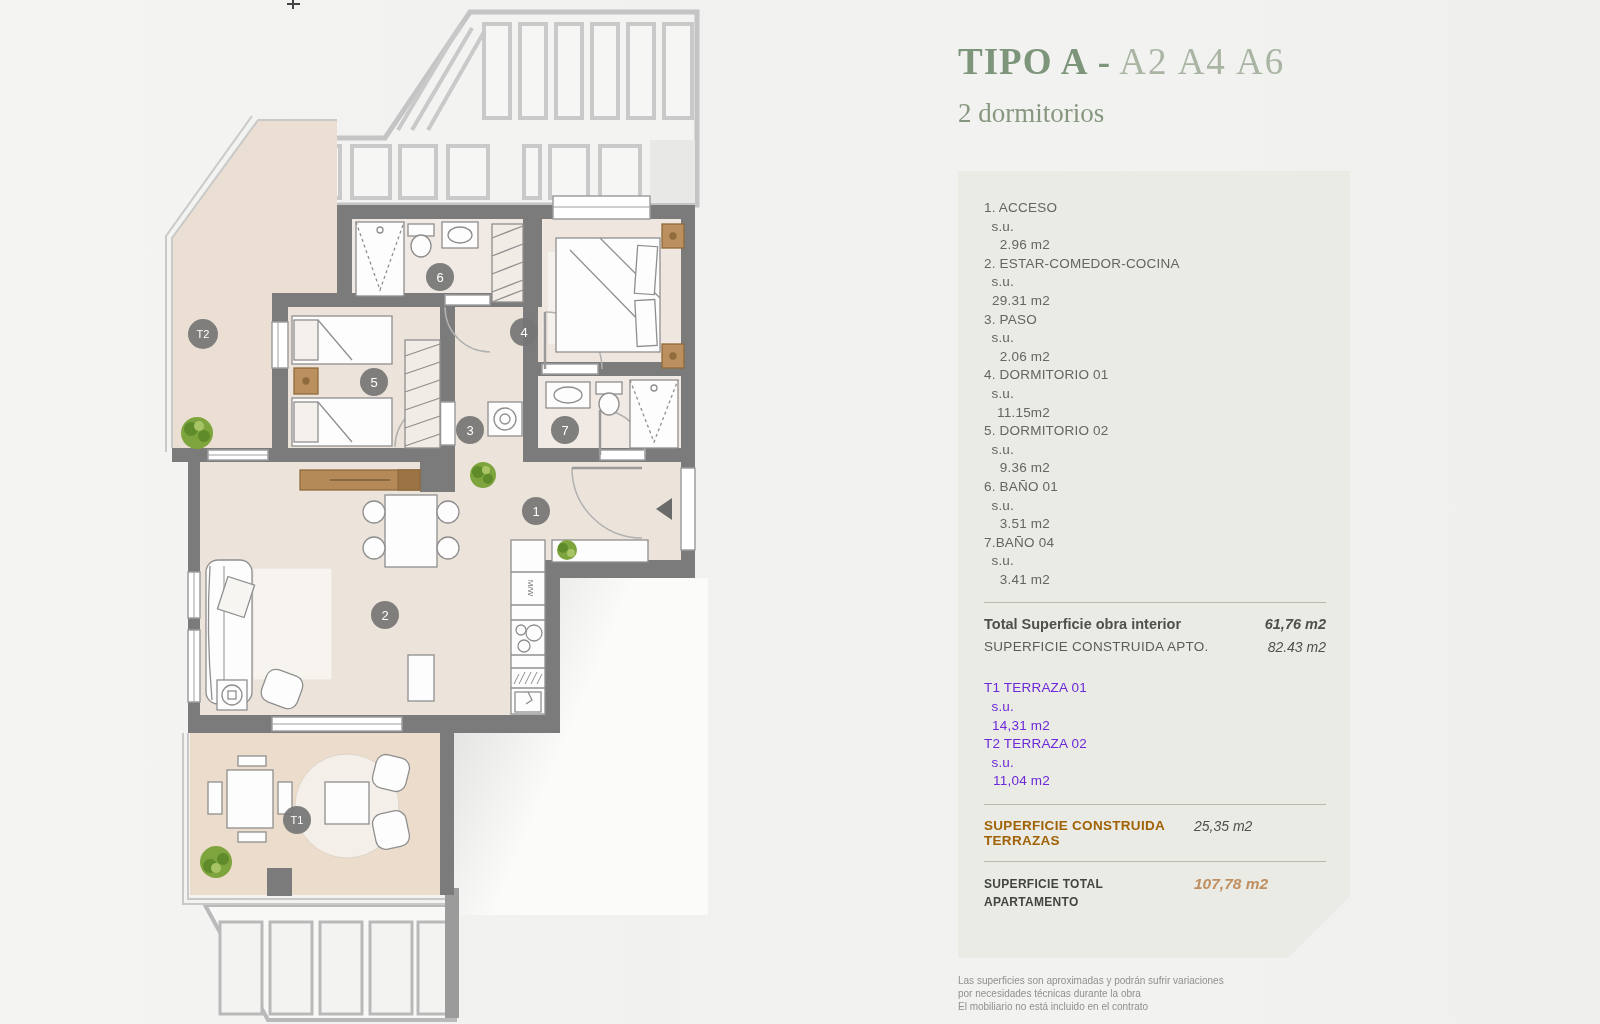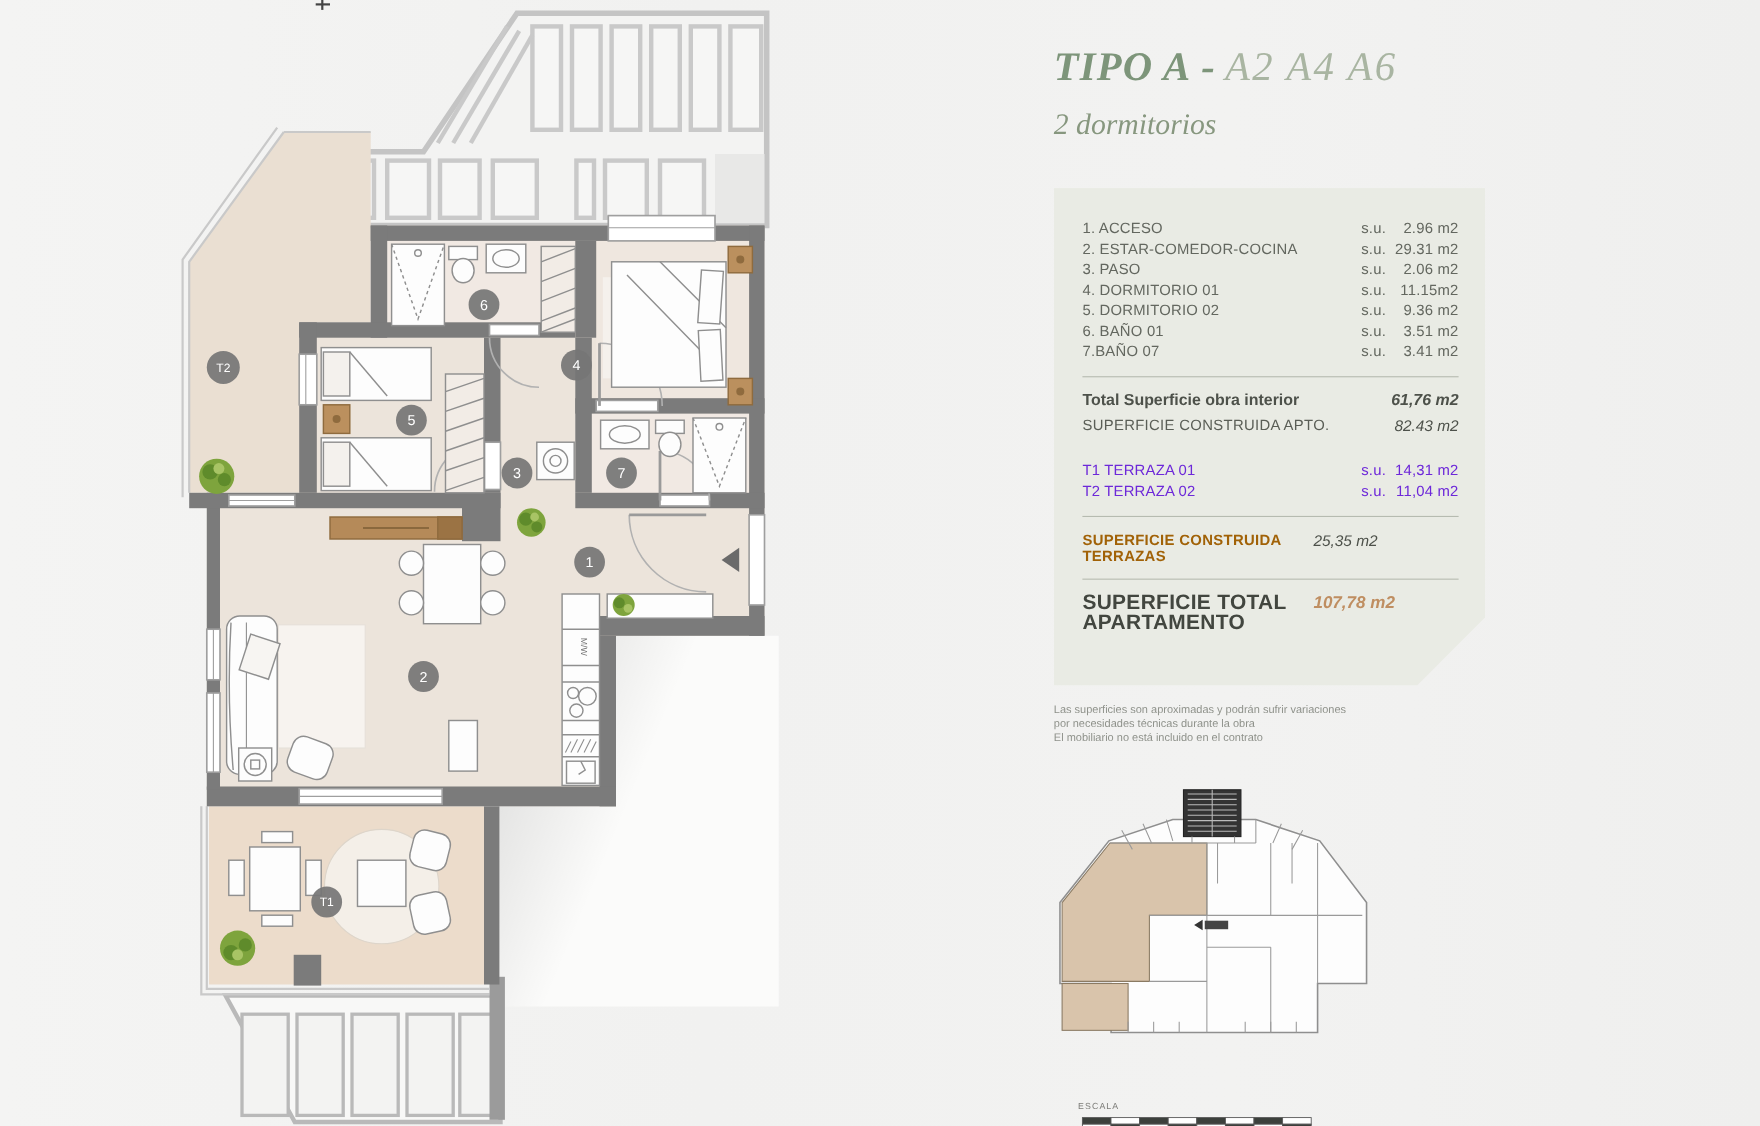--- a/index.html
+++ b/index.html
@@ -6,43 +6,43 @@
   body{font-family:"Liberation Sans",sans-serif;}
   .page{position:relative;width:1600px;height:1024px;overflow:hidden;
         background:linear-gradient(90deg,#f4f4f3 0%,#f1f1f0 40%,#f2f2f1 70%,#efefee 100%);}
   .plan-svg{position:absolute;left:0;top:0;}
   svg text{font-family:"Liberation Sans",sans-serif;}
   .badge-text{fill:#ffffff;font-size:13px;}
   .badge-text.small{font-size:11px;}
 
   
   .panel{position:absolute;left:958px;top:0;width:436px;}
-  .title-block{margin-top:42px;font-family:"Liberation Serif",serif;font-style:italic;}
+  .title-block{margin-top:42px;font-family:"Liberation Serif",serif;}
   .title-line{font-size:37px;line-height:40px;}
   .t-main{font-weight:700;color:#7d957a;letter-spacing:1px;}
   .t-dash{font-weight:700;color:#7d957a;}
   .t-units{font-weight:400;color:#a9b5a2;letter-spacing:2px;}
   .t-sub{font-size:27px;color:#87977f;margin-top:16px;}
 
   .card{margin-top:42px;width:342px;background:#e9ebe4;padding:28px 24px 40px 26px;
         clip-path:polygon(0 0,100% 0,100% calc(100% - 62px),calc(100% - 62px) 100%,0 100%);}
-  .row{display:flex;line-height:18.6px;font-size:13.5px;color:#63675f;letter-spacing:.2px;}
+  .row{display:flex;line-height:18.6px;font-size:13.5px;color:#63675f;letter-spacing:.2px;flex-direction:column;}
   .row .nm{flex:1;}
   .row .un{width:30px;text-align:right;}
   .row .vl{width:66px;text-align:right;}
   .row.muted{color:#6d28d9;}
   .divider{border-top:1px solid #b6bbb0;margin:13px 0;}
   .trow{display:flex;margin:7px 0;align-items:flex-start;}
   .trow .tlabel{flex:1;padding-right:10px;}
   .trow .tval{text-align:right;white-space:nowrap;font-style:italic;}
   .trow.strong .tlabel{font-size:14.5px;font-weight:700;color:#4d514a;}
   .trow.strong .tval{font-size:14.5px;font-weight:700;color:#4d514a;}
   .trow.caps .tlabel{font-size:13.5px;color:#5a5e56;letter-spacing:.3px;}
   .trow.caps .tval{font-size:14px;color:#4d514a;}
-  .trow.total .tlabel{font-size:19px;font-weight:700;color:#42463f;letter-spacing:.3px;line-height:18px;}
+  .trow.total .tlabel{font-size:12px;font-weight:700;color:#42463f;letter-spacing:.3px;line-height:18px;}
   .trow.total .tval{font-size:15.5px;font-weight:700;}
   .terr-block{margin:10px 0;}
   .disclaimer{margin-top:16px;font-size:10px;line-height:13px;color:#8f928b;}
   .keyplan{margin-top:34px;margin-left:-6px;}
   .scale-block{margin-top:34px;margin-left:22px;width:300px;}
   .scale-label{font-size:8px;letter-spacing:1px;color:#7c7c78;margin-bottom:4px;}
 </style>
 </head>
 <body>
 
@@ -428,21 +428,21 @@
             <span class="nm">5. DORMITORIO 02</span>
             <span class="un">s.u.</span>
             <span class="vl">9.36 m2</span>
           </div>
           <div class="row">
             <span class="nm">6. BAÑO 01</span>
             <span class="un">s.u.</span>
             <span class="vl">3.51 m2</span>
           </div>
           <div class="row">
-            <span class="nm">7.BAÑO 07</span>
+            <span class="nm">7.BAÑO 04</span>
             <span class="un">s.u.</span>
             <span class="vl">3.41 m2</span>
           </div>
         </div>
       <div class="divider"></div>
 
       <div class="trow strong">
         <span class="tlabel">Total Superficie obra interior</span>
         <span class="tval">61,76 m2</span>
       </div>

